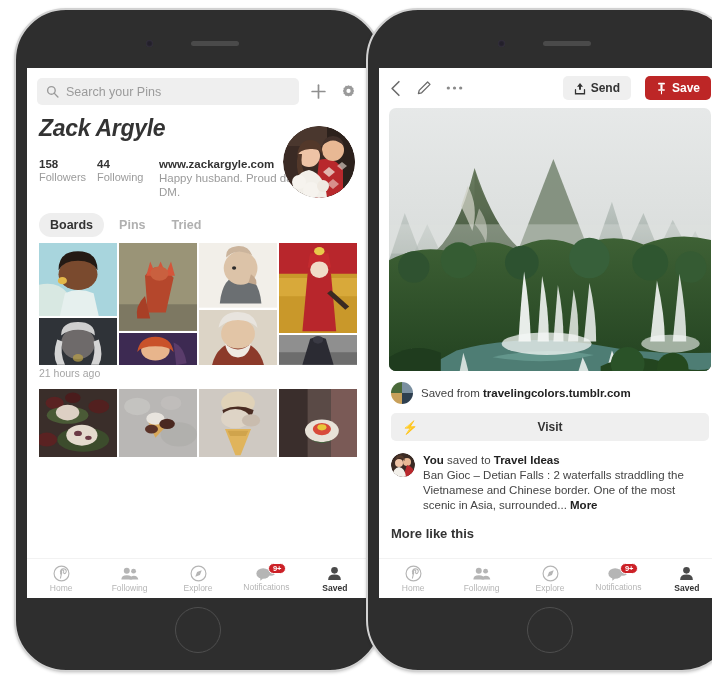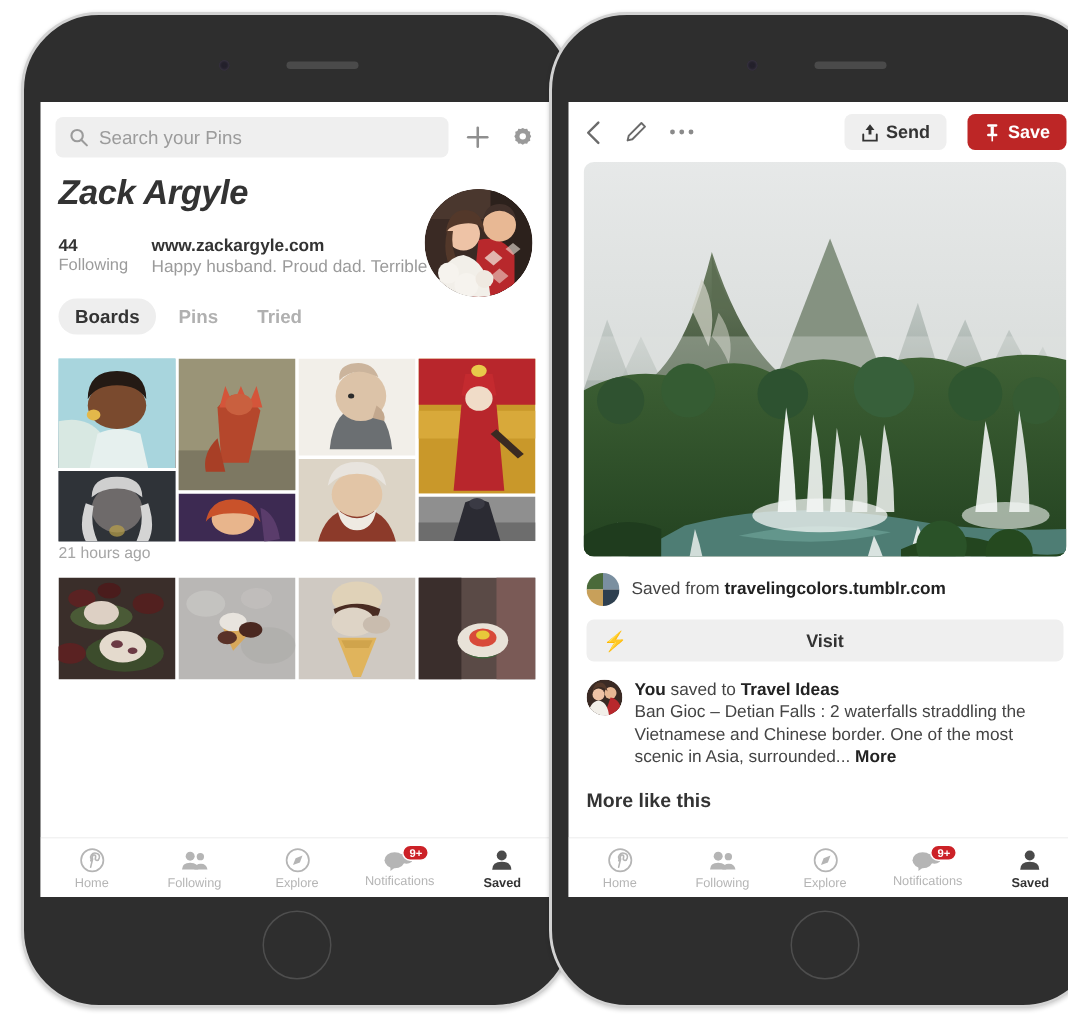--- a/index.html
+++ b/index.html
@@ -63,21 +63,21 @@
   }
 
   .statsrow { display: flex; padding: 16px 12px 0 12px; gap: 0; }
   .stat { width: 58px; }
   .stat .n { font-size: 11.5px; font-weight: bold; color: #333; }
   .stat .l { font-size: 11px; color: #9b9b9b; margin-top: 1px; }
   .bio { flex: 1; padding-left: 4px; }
   .bio .url { font-size: 11.5px; font-weight: bold; color: #333; }
   .bio .txt { font-size: 11.5px; color: #9b9b9b; line-height: 14px; margin-top: 1px; }
 
-  .tabs { display: flex; gap: 4px; padding: 14px 10px 16px 12px; align-items: center; }
+  .tabs { display: flex; gap: 4px; padding: 14px 10px 6px 12px; align-items: center; }
   .tab { font-size: 12.5px; color: #b0b0b0; padding: 5px 11px; border-radius: 14px; font-weight: bold; }
   .tab.active { background: #eeeeee; color: #333; }
 
   .collage { display: flex; height: 122px; padding: 0 12px; gap: 2px; }
   .col { display: flex; flex-direction: column; gap: 2px; flex: 1; }
   .cell { width: 100%; background-size: cover; background-position: center; }
 
   .boardtitle { font-size: 15px; font-weight: bold; color: #333; padding: 12px 12px 0 12px; }
   .boardtime { font-size: 10.5px; color: #a5a5a5; padding: 2px 12px 0 12px; }
 
@@ -194,20 +194,24 @@
             <path d="M15 28 q-3 14 2 24 l6 -2 q-6 -10 -4 -22z" fill="#53382a"></path>
             <path d="M26 44 q-16 2 -18 28 l36 0 q-2 -24 -18 -28z" fill="#f2efe9"></path>
             <circle cx="16" cy="56" r="7" fill="#f6f3ee"></circle>
             <circle cx="28" cy="64" r="8" fill="#f6f3ee"></circle>
             <circle cx="40" cy="60" r="6" fill="#efe9e1"></circle>
           </g>
         </svg>
       </div>
 
       <div class="statsrow">
+        <div class="stat">
+          <div class="n">158</div>
+          <div class="l">Followers</div>
+        </div>
         <div class="stat">
           <div class="n">44</div>
           <div class="l">Following</div>
         </div>
         <div class="bio">
           <div class="url">www.zackargyle.com</div>
           <div class="txt">Happy husband. Proud dad. Terrible DM.</div>
         </div>
       </div>
 

